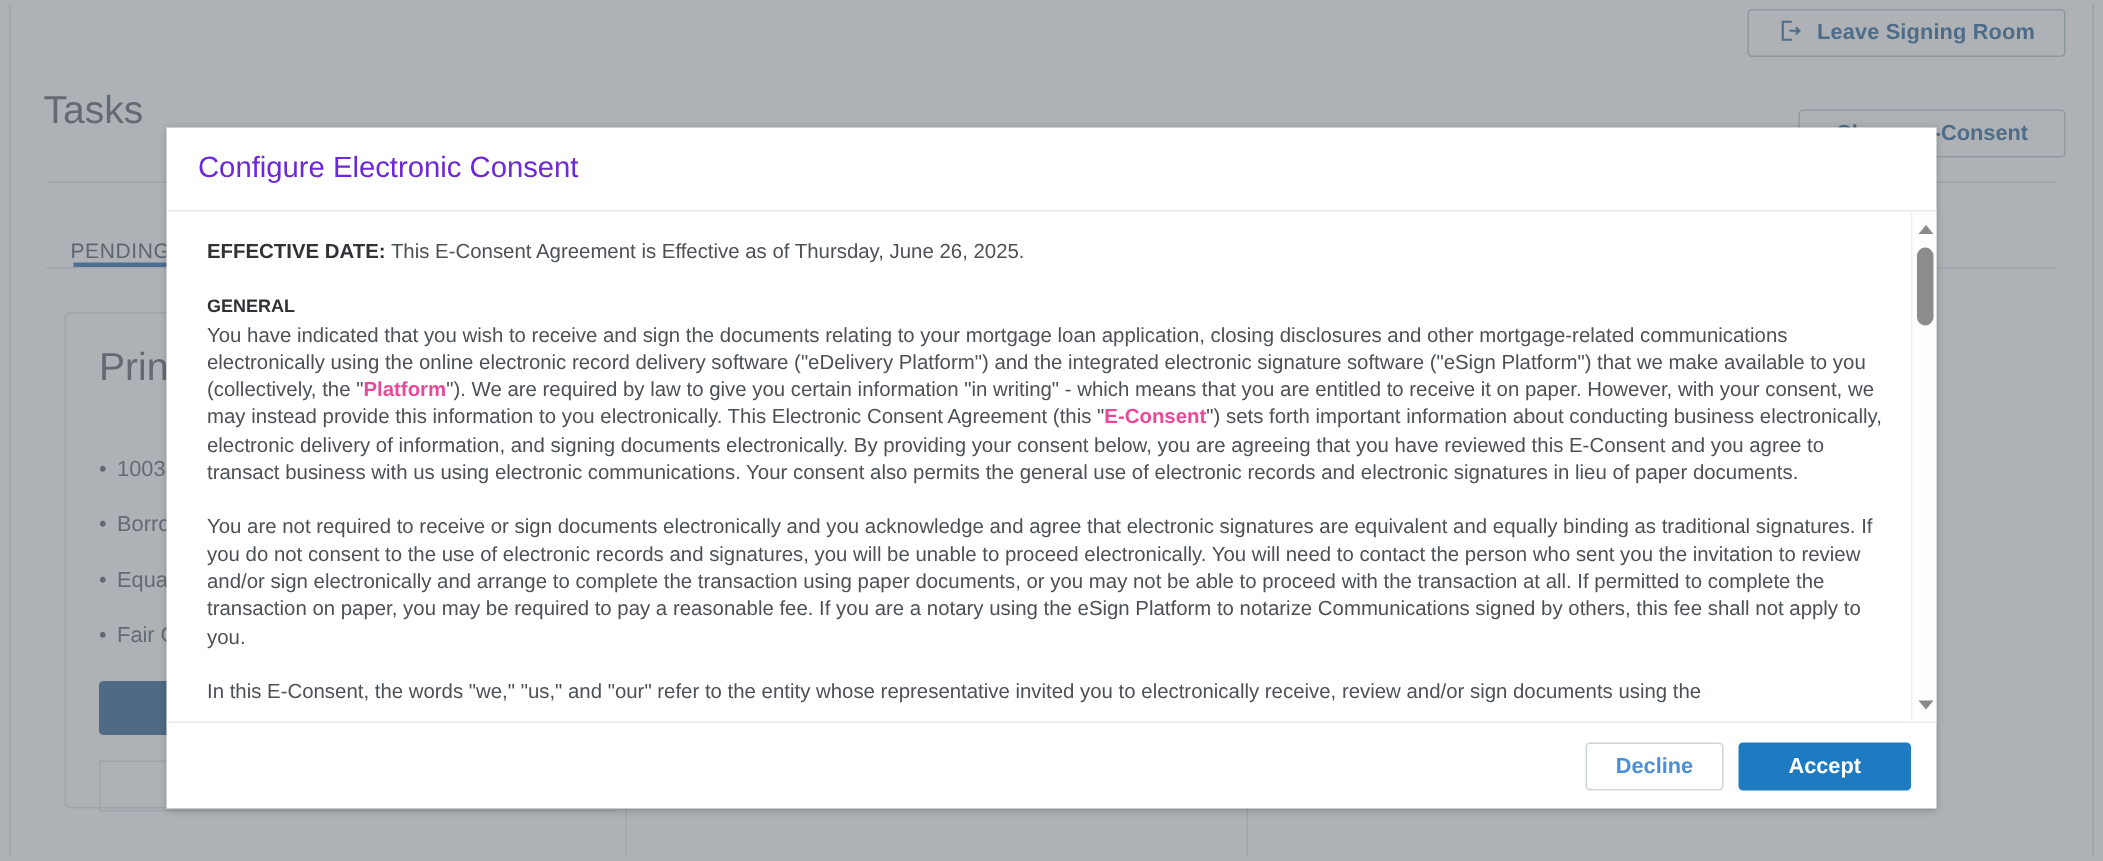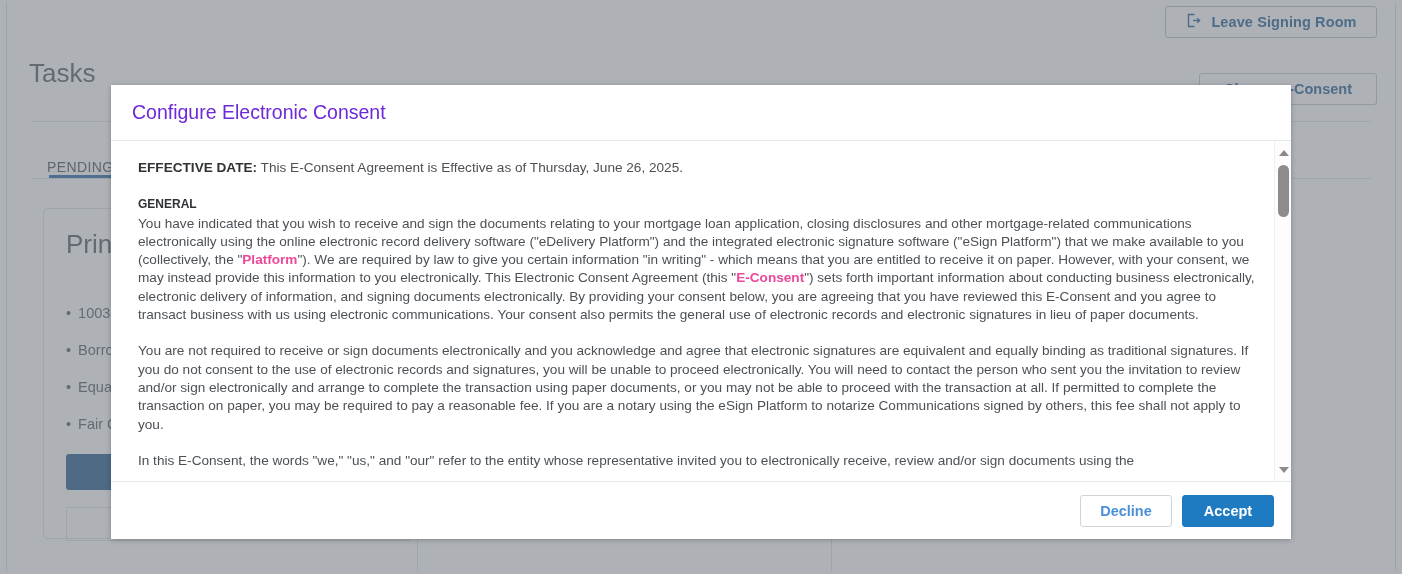--- a/index.html
+++ b/index.html
@@ -209,21 +209,21 @@
     display: flex; align-items: center; justify-content: center;
     cursor: pointer;
   }
   .btn-decline {
     width: 92px;
     background: #ffffff;
     border: 1px solid #cfd4d9;
     color: #4a90d9;
   }
   .btn-accept {
-    width: 92px;
+    width: 115px;
     background: #1f7bc1;
     border: 1px solid #1f7bc1;
     color: #ffffff;
   }
 </style>
 </head>
 <body>
 
 <div id="screen">
 

